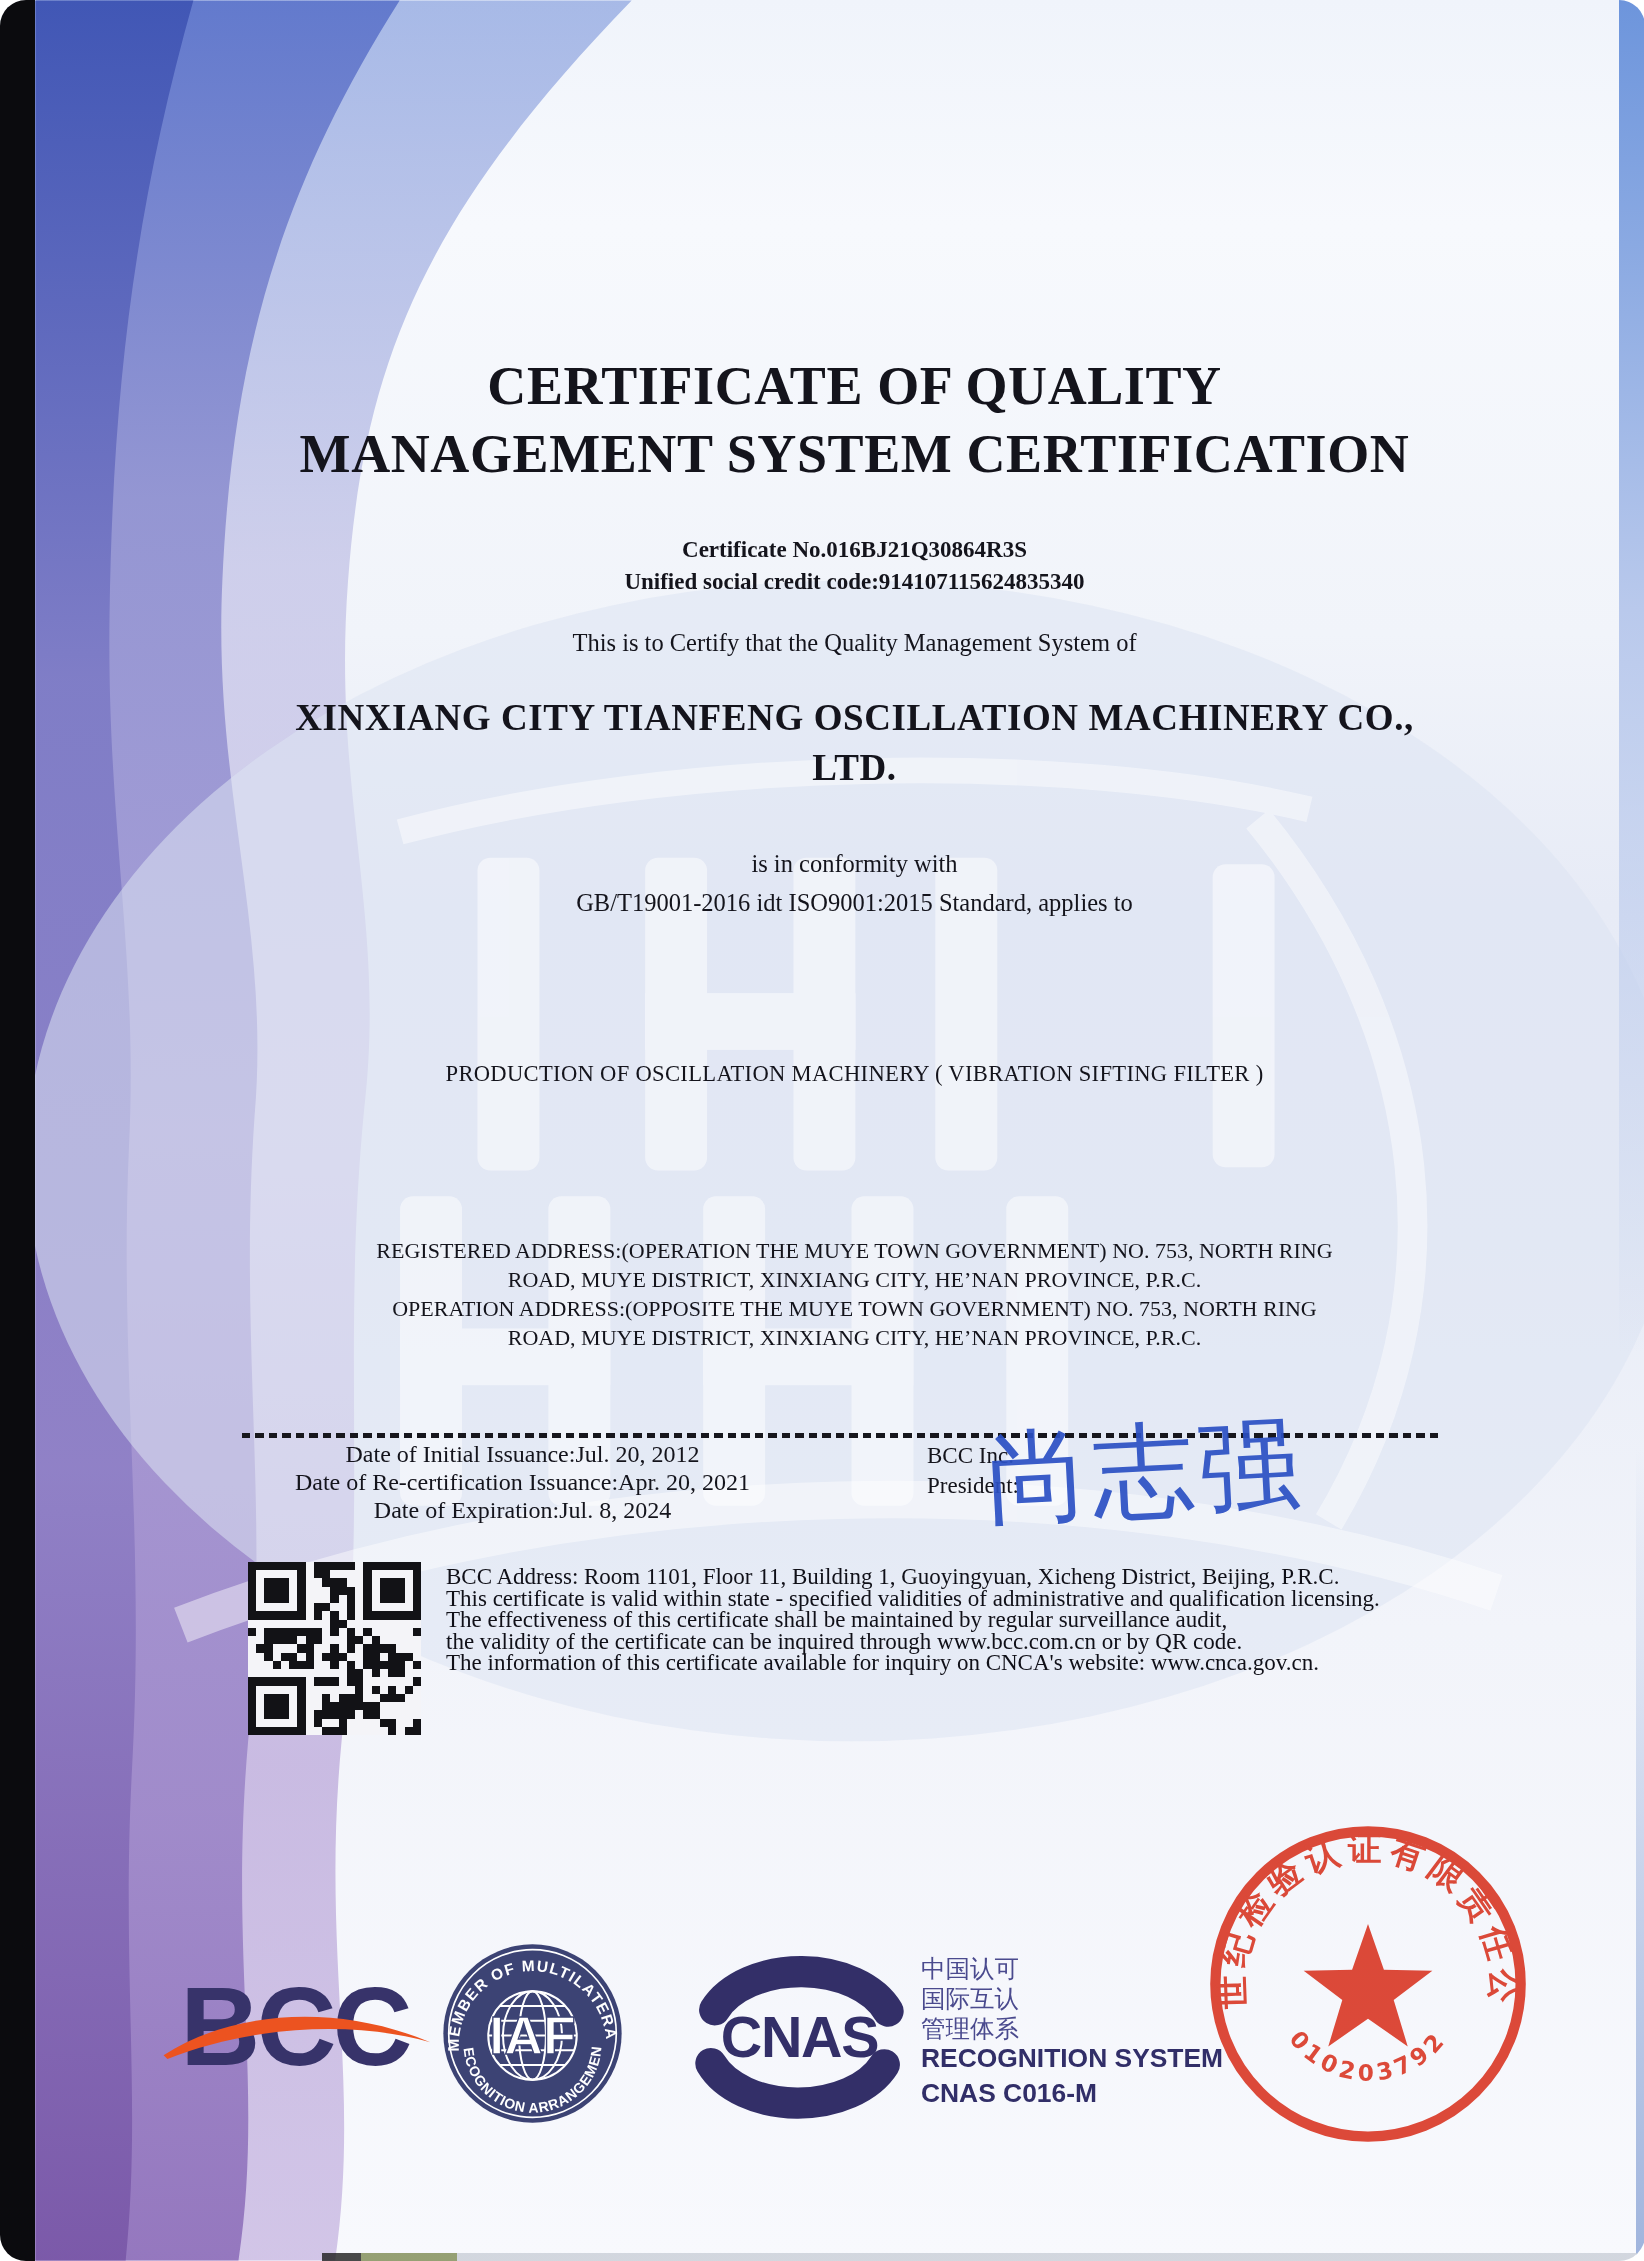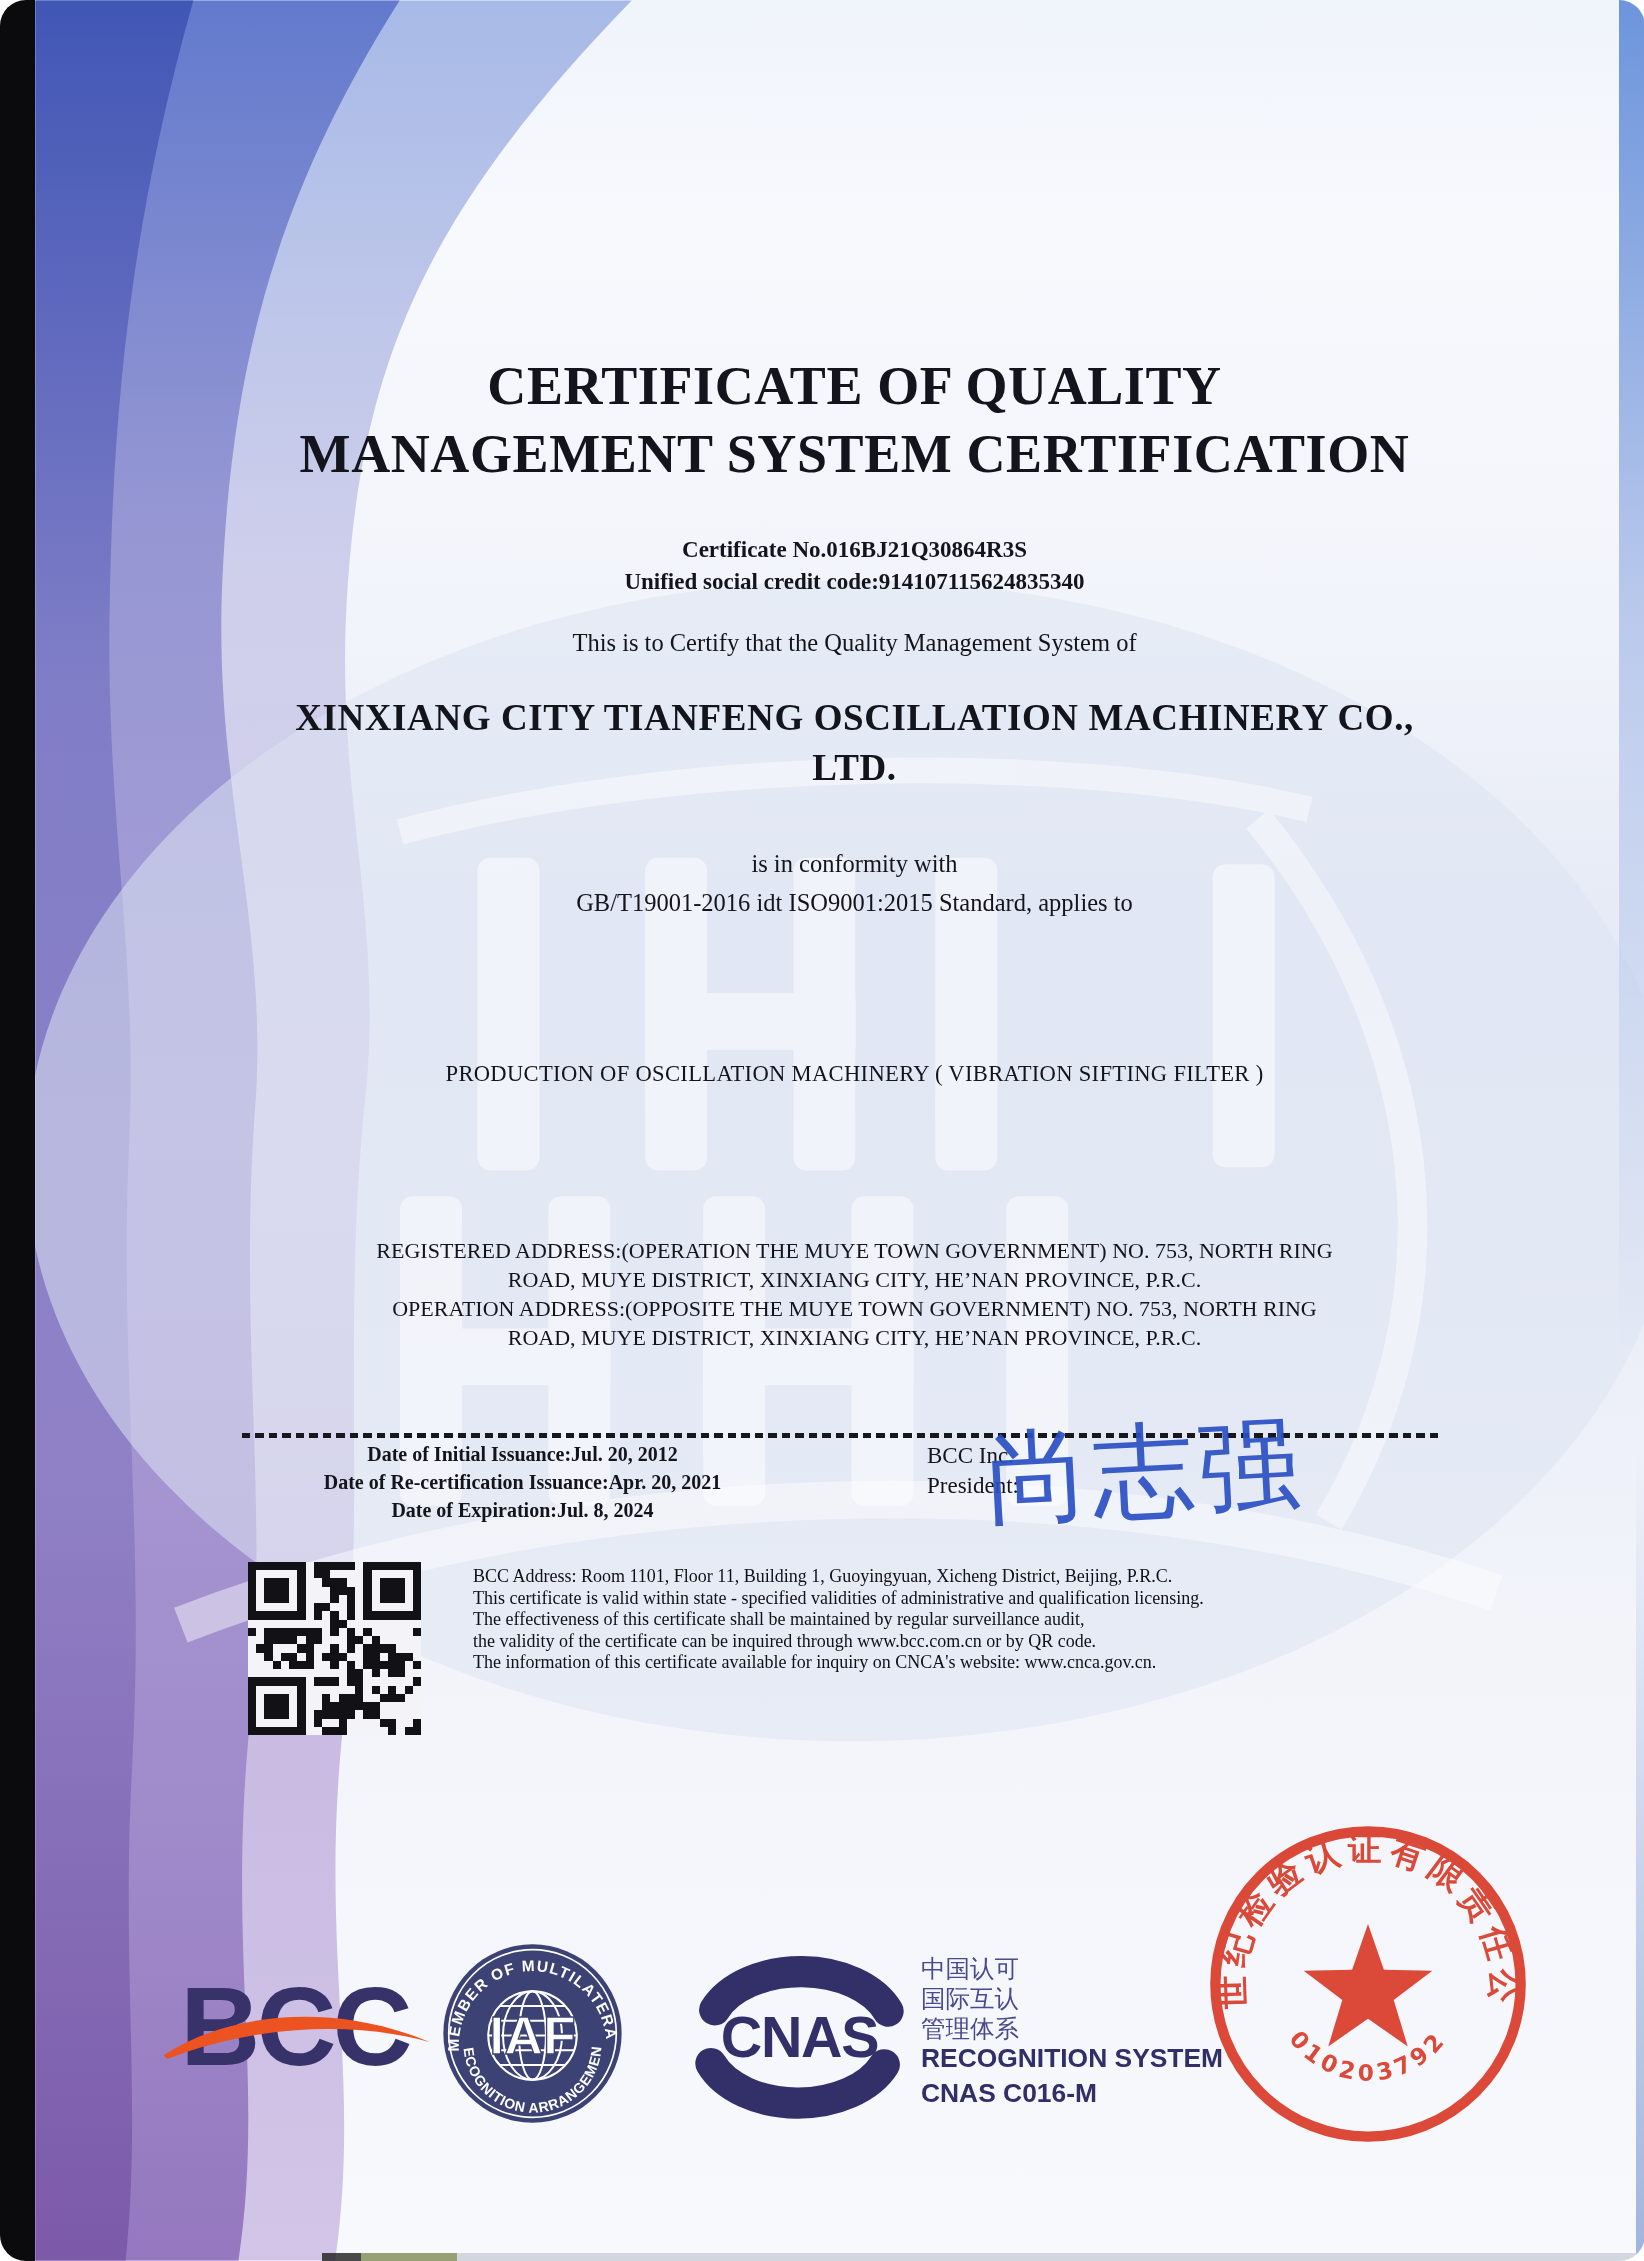--- a/index.html
+++ b/index.html
@@ -20,28 +20,28 @@
   
   .content{position:absolute;left:71px;width:1567px;text-align:center;}
   .t-title{font-size:54px;font-weight:bold;line-height:68px;letter-spacing:0.6px;}
   .t-certno{font-size:23px;font-weight:bold;line-height:32px;}
   .t-body{font-size:24.5px;}
   .t-company{font-size:37px;font-weight:bold;line-height:50px;letter-spacing:0.6px;}
   .t-scope{font-size:22.6px;letter-spacing:0.3px;}
   .t-addr{font-size:22px;line-height:29px;}
   .divider{left:242px;top:1433px;width:1197px;height:4.5px;
     background:repeating-linear-gradient(90deg,#17171d 0 8.4px,rgba(0,0,0,0) 8.4px 13.5px);}
-  .dates{left:187px;top:1440px;width:671px;text-align:center;font-size:20px;line-height:28px;font-weight:bold;}
+  .dates{left:187px;top:1440px;width:671px;text-align:center;font-size:24px;line-height:28px;}
   .issuer{font-size:23px;line-height:30px;}
   .signature{
     left:986px;top:1416px;width:335px;font-size:102px;line-height:110px;
     font-family:"DejaVu Sans","Liberation Sans",sans-serif;
     color:#2b50c4;transform:rotate(-3deg);letter-spacing:3.9px;opacity:.92;
   }
-  .fineprint{left:446px;top:1566px;width:980px;text-align:left;font-size:18px;line-height:21.6px;color:#101018;margin-left:27px;}
+  .fineprint{left:446px;top:1566px;width:980px;text-align:left;font-size:23px;line-height:21.6px;color:#101018;}
   .cnas-cn{left:921px;top:1954px;width:271px;text-align:left;font-size:24.5px;line-height:30px;color:#4a4a8e;
     font-family:"DejaVu Sans","Liberation Sans",sans-serif;}
   .cnas-en{left:921px;width:361px;text-align:left;font-weight:bold;font-size:26.4px;color:#312e68;
     font-family:"Liberation Sans","DejaVu Sans",sans-serif;}
   .stamp-wrap{left:1207px;top:1823px;width:322px;height:322px;opacity:.92;mix-blend-mode:multiply;}
   .qr-wrap{left:248px;top:1562px;width:173px;height:173px;}
   svg text{font-family:"Liberation Sans","DejaVu Sans",sans-serif;}
   .stamp-wrap svg text{font-family:"DejaVu Sans","Liberation Sans",sans-serif;}
 </style>
 </head>

